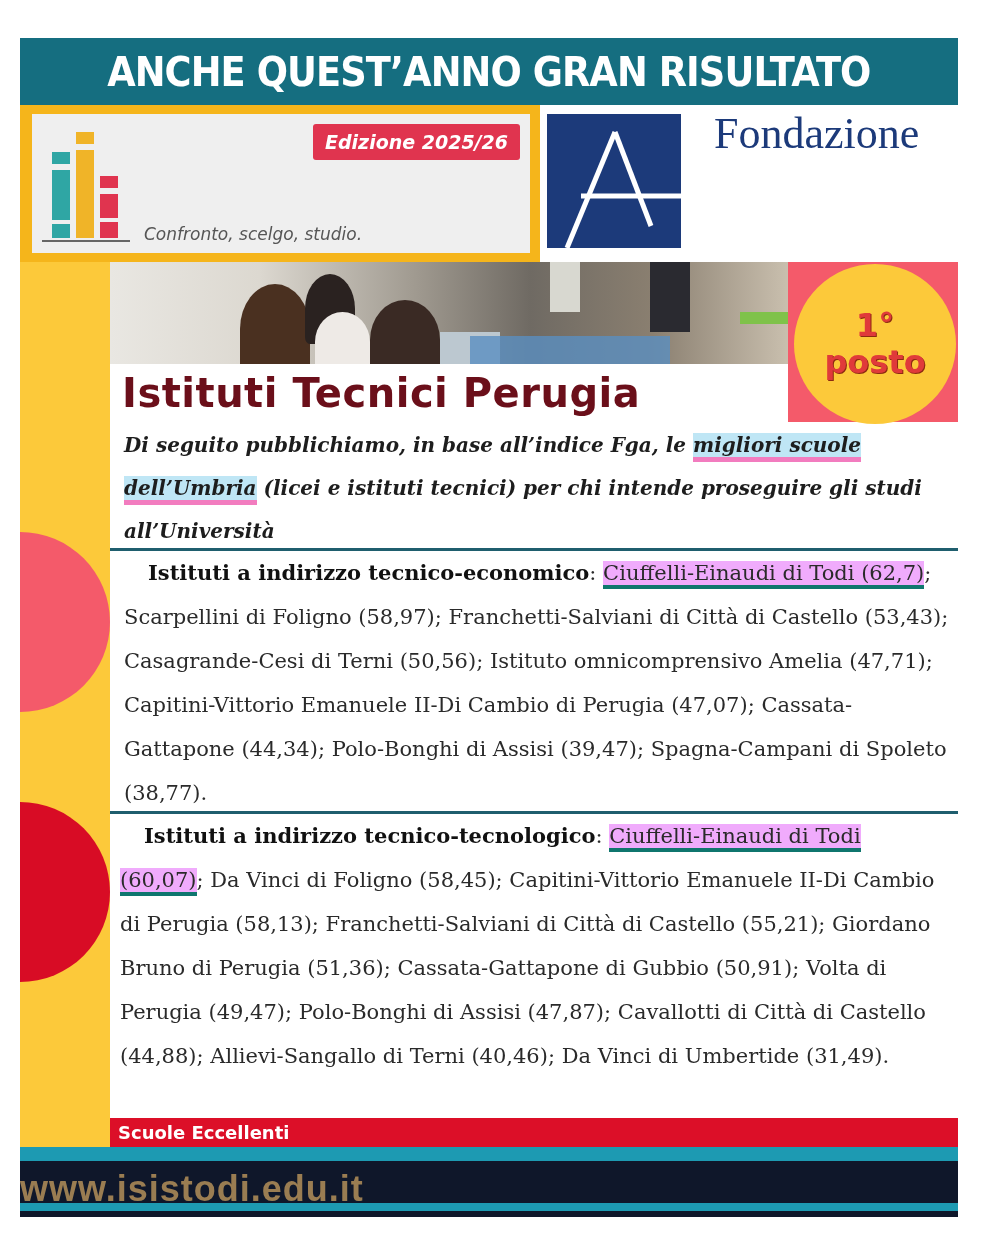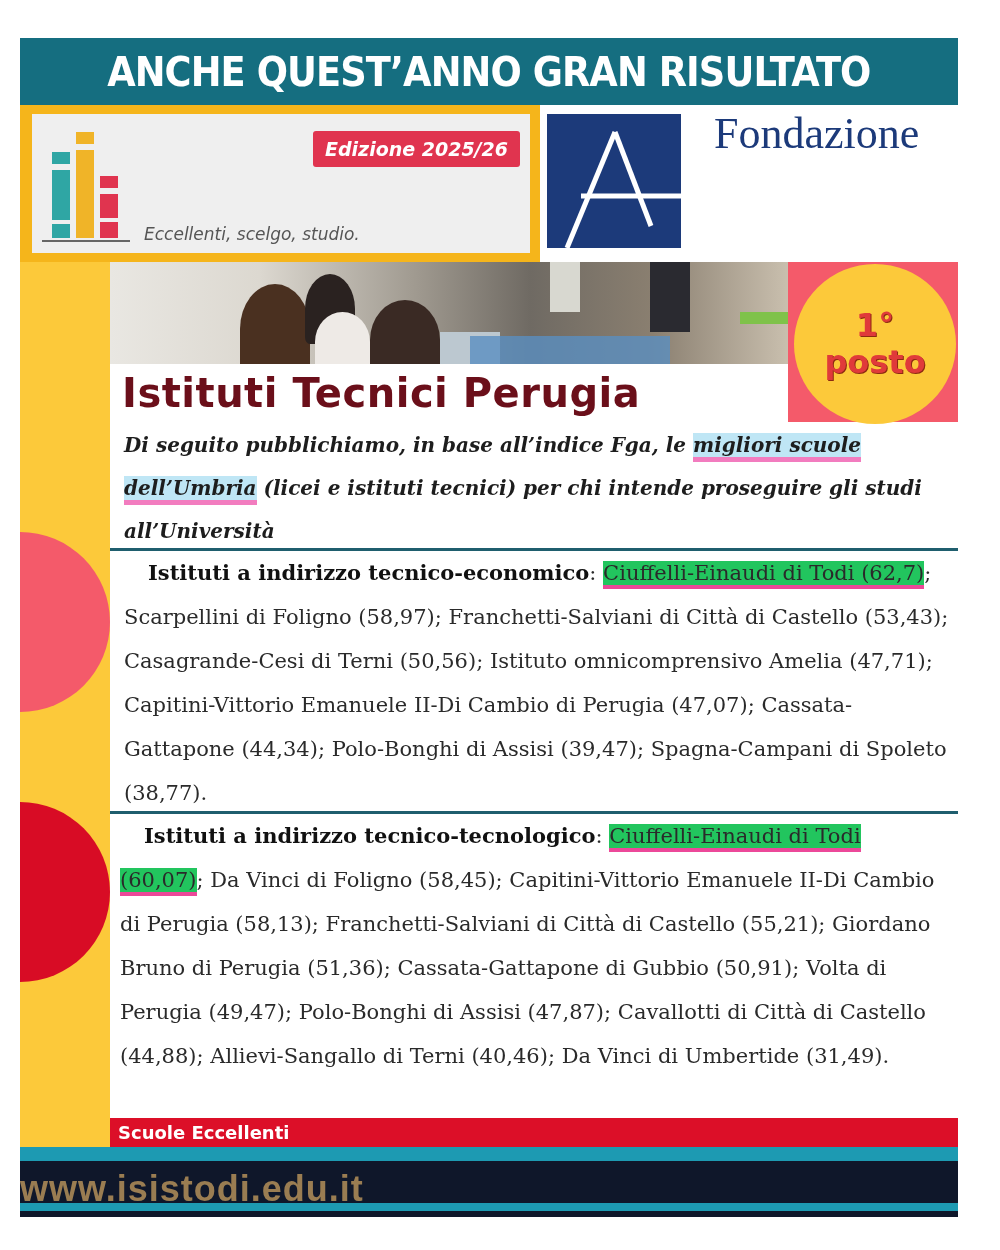--- a/index.html
+++ b/index.html
@@ -21,21 +21,21 @@
     background: #f5b51b; padding: 9px 10px 9px 12px;
   }
   .edu-inner {
     position: relative; width: 100%; height: 100%;
     background: #efefef;
   }
   .edu-edition {
     position: absolute; right: 10px; top: 10px; height: 36px; padding: 0 12px;
     background: #e0344f; border-radius: 3px; color: #fff;
     font-family: "DejaVu Sans", sans-serif; font-weight: bold; font-style: italic;
-    font-size: 19px; line-height: 36px; margin-top: 7px;
+    font-size: 19px; line-height: 36px;
   }
   .edu-bars { position: absolute; left: 20px; top: 18px; width: 80px; height: 110px; }
   .edu-bars span { position: absolute; display: block; }
   .edu-underline { position: absolute; left: 10px; top: 126px; width: 88px; height: 2px; background: #666; }
   .edu-word {
     position: absolute; left: 108px; top: 52px;
     font-family: "DejaVu Sans", sans-serif; font-weight: bold; font-size: 54px;
     letter-spacing: 1px; line-height: 56px;
   }
   .edu-word .edu-a { color: #2fa6a4; }
@@ -90,21 +90,21 @@
   }
   .hl-blue { background: #bfe6f5; border-bottom: 5px solid #f27cbf; }
 
   .rule { position: absolute; left: 90px; width: 848px; height: 3px; background: #1f5e6e; }
 
   .section {
     position: absolute; left: 104px; width: 830px;
     font-family: "DejaVu Serif", serif; font-size: 21px; line-height: 44px; color: #2a2a2a;
   }
   .section b { font-weight: bold; color: #111; margin-left: 24px; }
-  .hl-yellow { background: #22c55e; border-bottom: 4px solid #ec4899; }
+  .hl-yellow { background: #f0abfc; border-bottom: 4px solid #0f766e; }
 
   .excellent-band {
     position: absolute; left: 90px; top: 856px; width: 848px; height: 29px; background: #dc0f28;
   }
   .excellent-band span {
     font-family: "DejaVu Sans", sans-serif; font-weight: bold; color: #fff; font-size: 18px;
     line-height: 29px; padding-left: 8px;
   }
 
   .footer-top { position: absolute; left: 20px; top: 1147px; width: 938px; height: 14px; background: #1d9ab2; }
@@ -132,21 +132,21 @@
       <span style="left:0;top:38px;width:18px;height:50px;background:#2fa6a4"></span>
       <span style="left:0;top:92px;width:18px;height:14px;background:#2fa6a4"></span>
       <span style="left:24px;top:0;width:18px;height:12px;background:#f0b428"></span>
       <span style="left:24px;top:18px;width:18px;height:88px;background:#f0b428"></span>
       <span style="left:48px;top:44px;width:18px;height:12px;background:#e0344f"></span>
       <span style="left:48px;top:62px;width:18px;height:24px;background:#e0344f"></span>
       <span style="left:48px;top:90px;width:18px;height:16px;background:#e0344f"></span>
     </div>
     <div class="edu-underline"></div>
     <div class="edu-edition">Edizione 2025/26</div>
-    <div class="edu-tagline">Eccellenti, scelgo, studio.</div>
+    <div class="edu-tagline">Confronto, scelgo, studio.</div>
   </div>
 </div>
 
 <div class="fa-logo">
   <svg width="134" height="134" viewBox="0 0 134 134">
     <line x1="20" y1="134" x2="68" y2="18" stroke="#fff" stroke-width="5"></line>
     <line x1="68" y1="18" x2="104" y2="112" stroke="#fff" stroke-width="5"></line>
     <line x1="34" y1="82" x2="134" y2="82" stroke="#fff" stroke-width="5"></line>
   </svg>
 </div>

